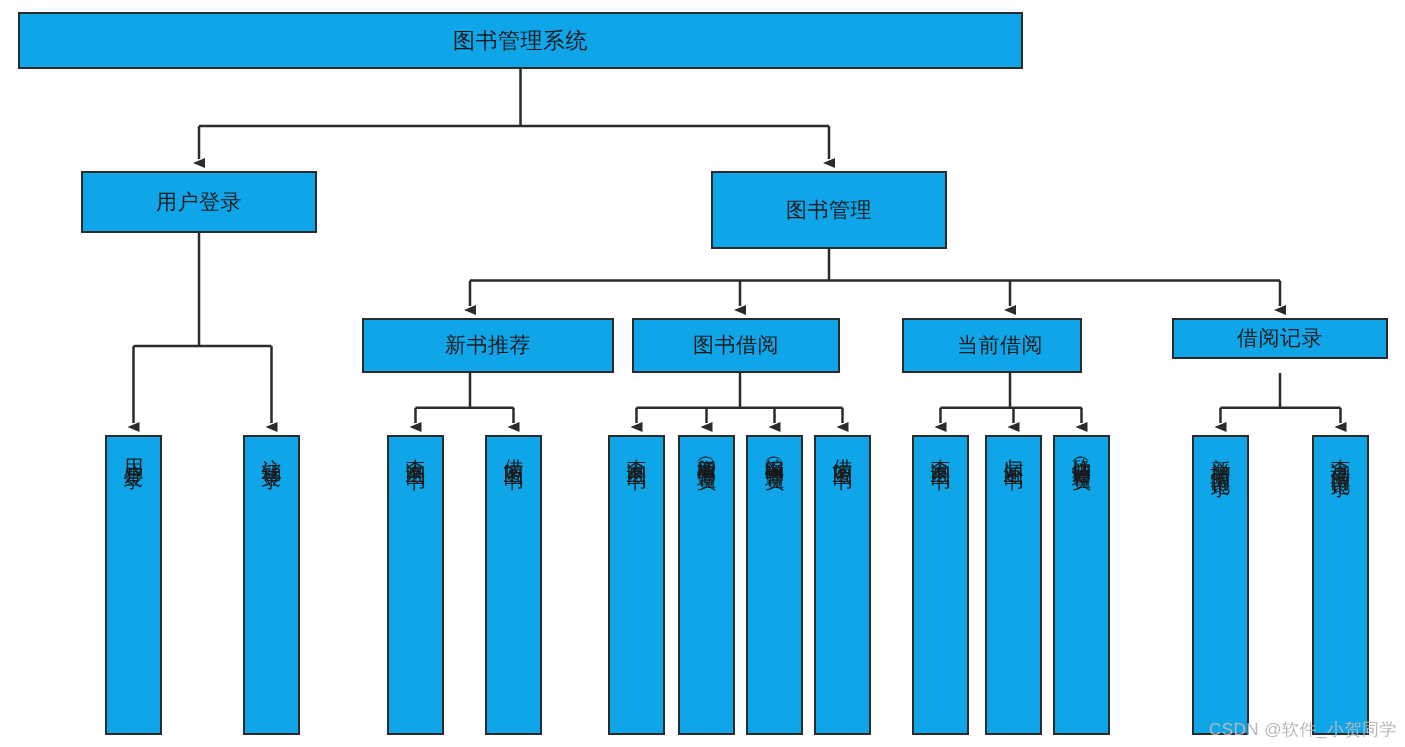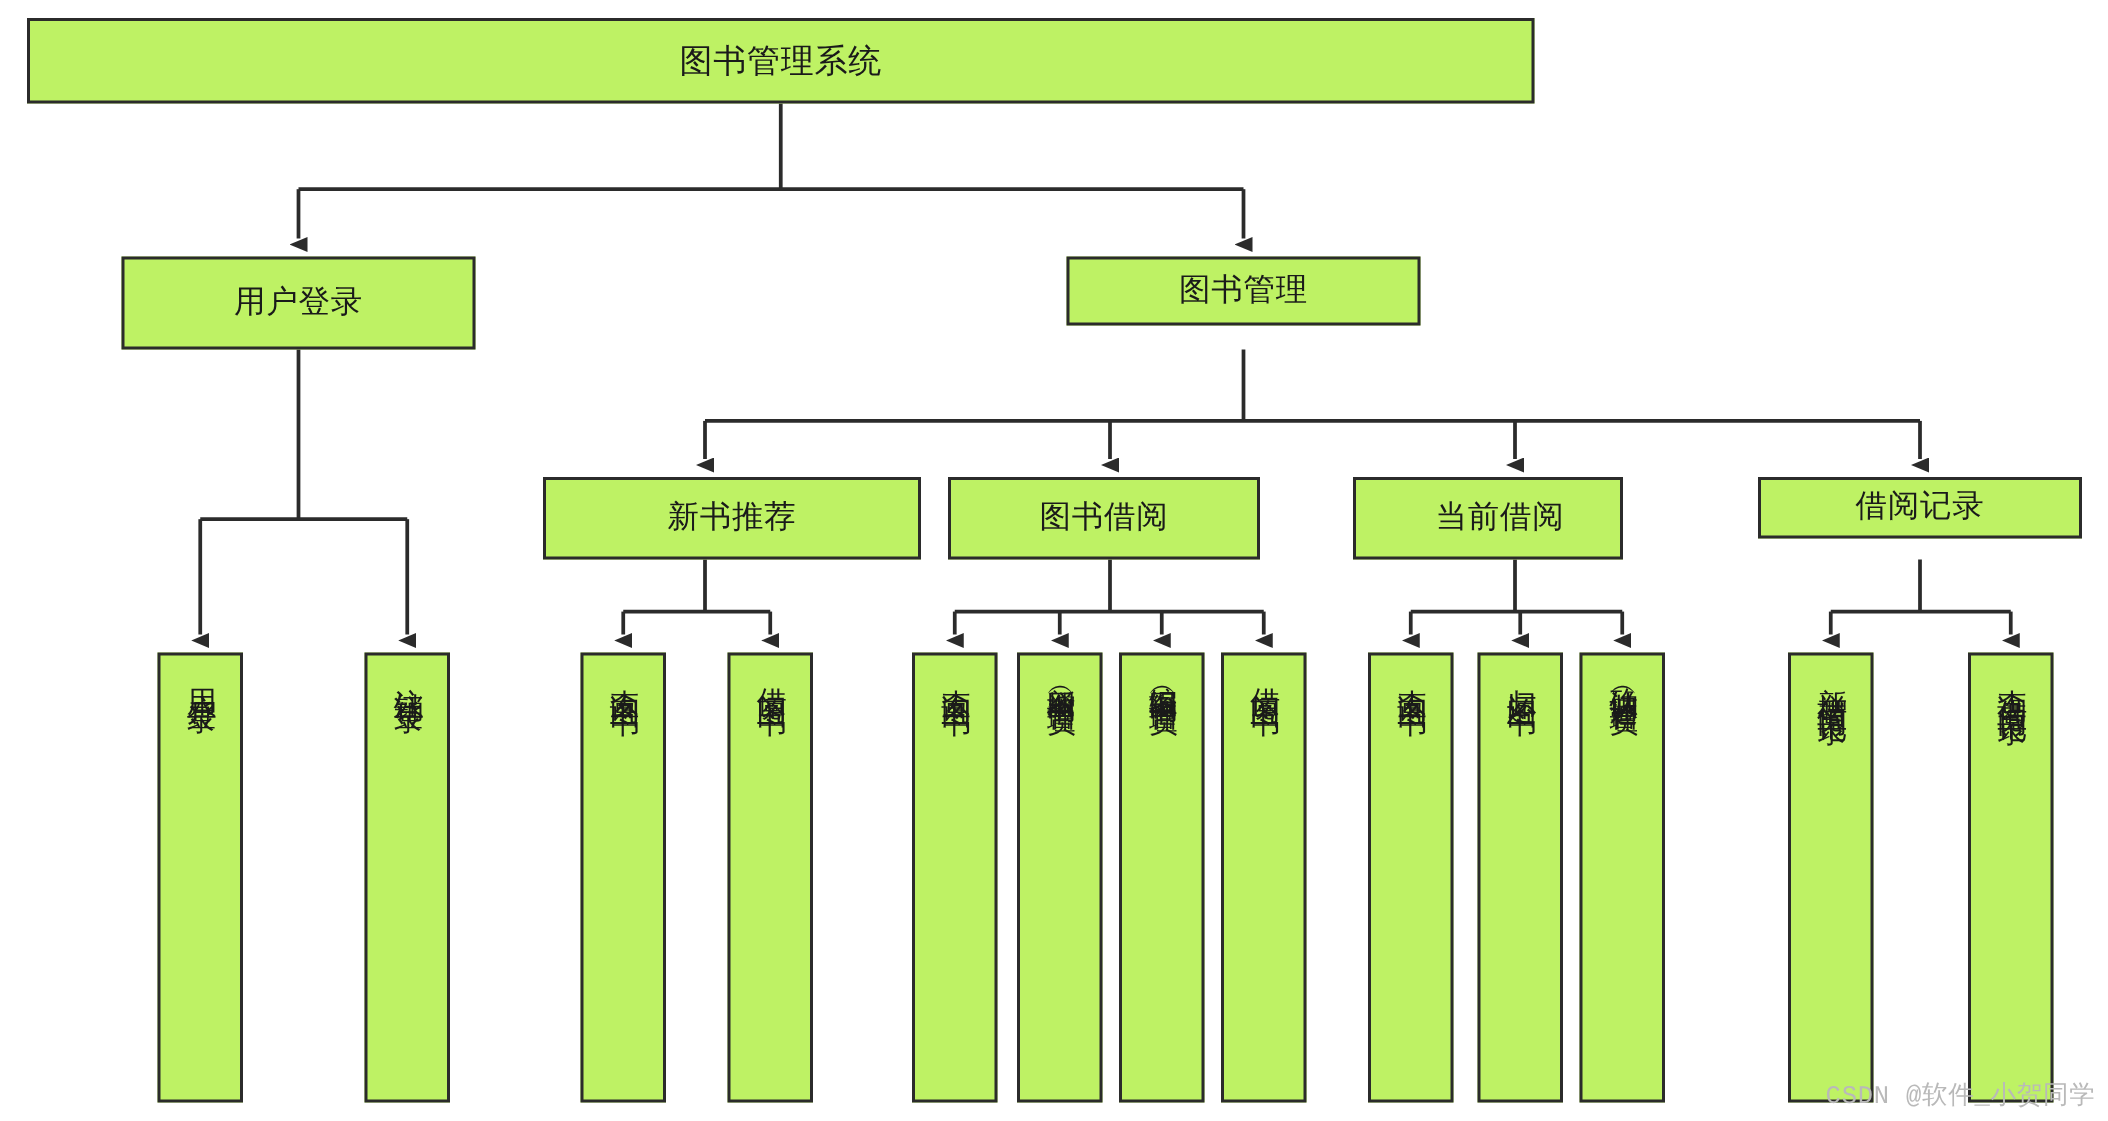--- a/index.html
+++ b/index.html
@@ -23,21 +23,21 @@
     position: absolute;
     left: 0;
     top: 0;
     width: 1405px;
     height: 747px;
   }
   .node {
     position: absolute;
     box-sizing: border-box;
     border: 2.5px solid #2b2b2b;
-    background: #bef264;
+    background: #0ea5e9;
     display: flex;
     align-items: center;
     justify-content: center;
     color: #1a1a1a;
   }
   .node .label {
     text-align: center;
     line-height: 1.18;
     letter-spacing: 0.5px;
     white-space: pre-wrap;
@@ -70,21 +70,20 @@
   }
   .watermark {
     position: absolute;
     right: 8px;
     bottom: 6px;
     font-size: 17px;
     color: #b9b9b9;
     letter-spacing: 0.5px;
     white-space: nowrap;
     pointer-events: none;
-    font-family: Liberation Mono, monospace;
   }
 </style>
 </head>
 <body>
 
 <div id="diagram-root">
   <svg class="edges" viewBox="0 0 1405 747" xmlns="http://www.w3.org/2000/svg">
     <defs>
       <marker id="arrow" markerWidth="10" markerHeight="12" refX="1" refY="6" orient="auto" markerUnits="userSpaceOnUse">
         <path d="M0,0 L10,0 L5,12 Z" fill="#2b2b2b"></path>
@@ -126,21 +125,21 @@
         <path d="M1340.5,407.72 L1340.5,423" marker-end="url(#arrow)"></path>
       </g>
   </svg>
   <div id="node-layer">
       <div class="node horiz root" style="left: 18px; top: 12px; width: 1005px; height: 57px;">
         <span class="label">图书管理系统</span>
       </div>
       <div class="node horiz" style="left: 81px; top: 171px; width: 236px; height: 62px;">
         <span class="label">用户登录</span>
       </div>
-      <div class="node horiz" style="left: 711px; top: 171px; width: 236px; height: 46px;">
+      <div class="node horiz" style="left: 711px; top: 171px; width: 236px; height: 78px;">
         <span class="label">图书管理</span>
       </div>
       <div class="node horiz" style="left: 362px; top: 318px; width: 252px; height: 55px;">
         <span class="label">新书推荐</span>
       </div>
       <div class="node horiz" style="left: 632px; top: 318px; width: 208px; height: 55px;">
         <span class="label">图书借阅</span>
       </div>
       <div class="node horiz" style="left: 902px; top: 318px; width: 180px; height: 55px; padding-left: 16px;">
         <span class="label">当前借阅</span>

